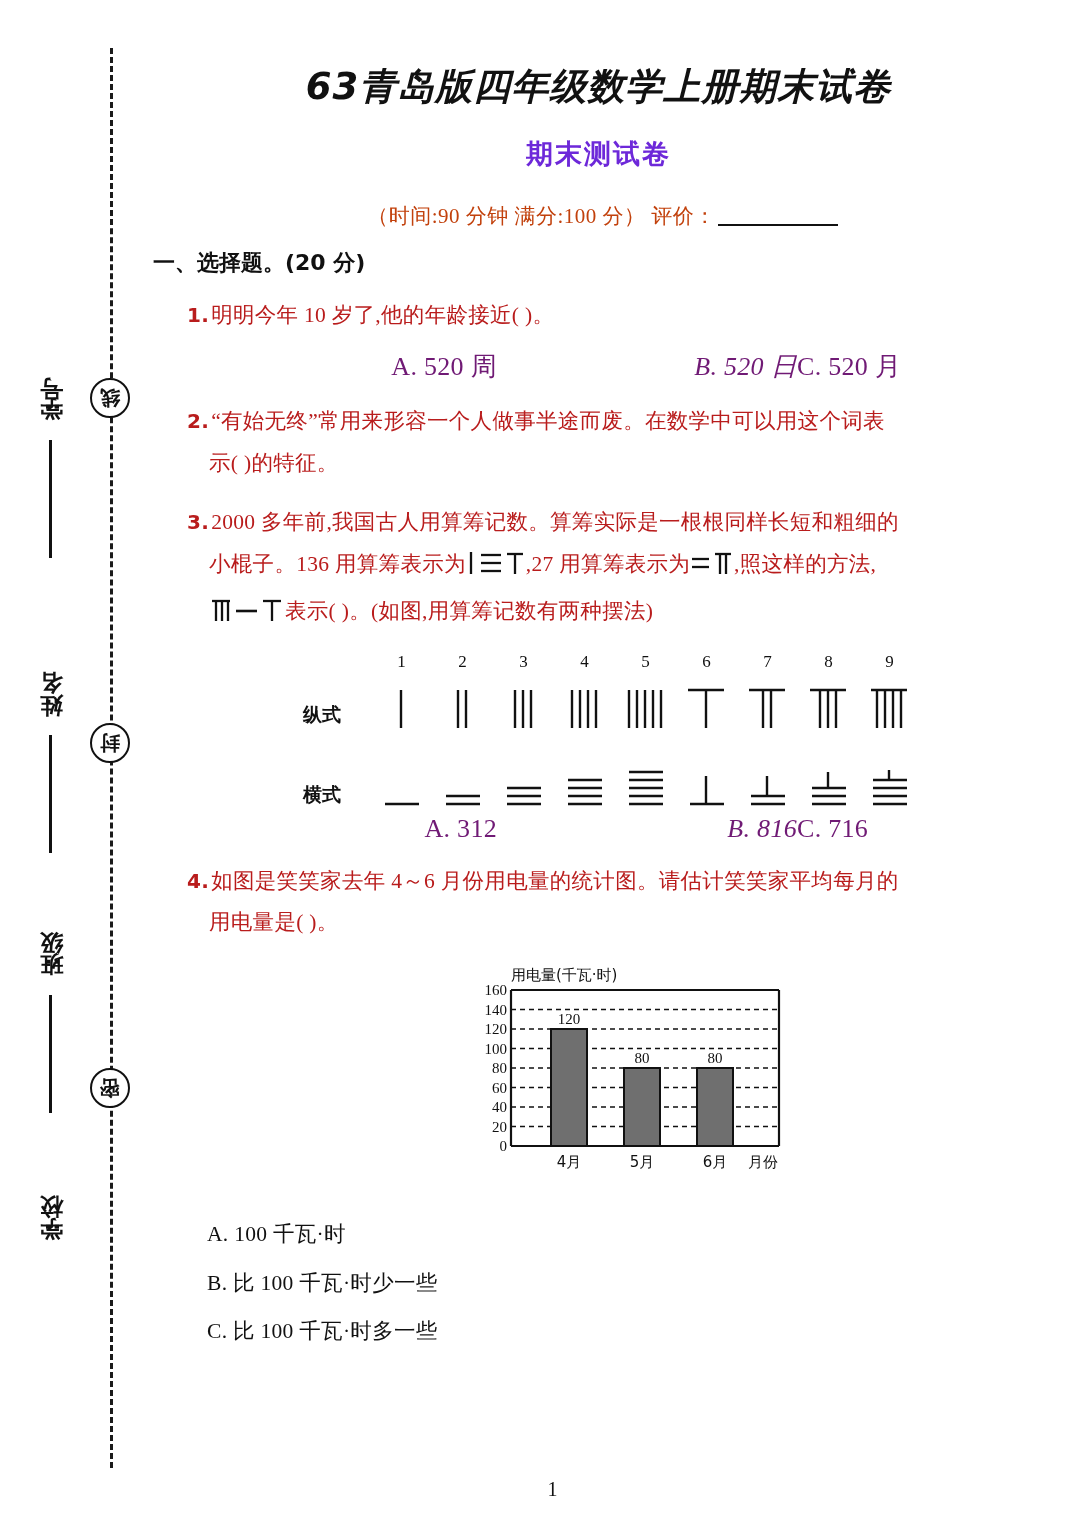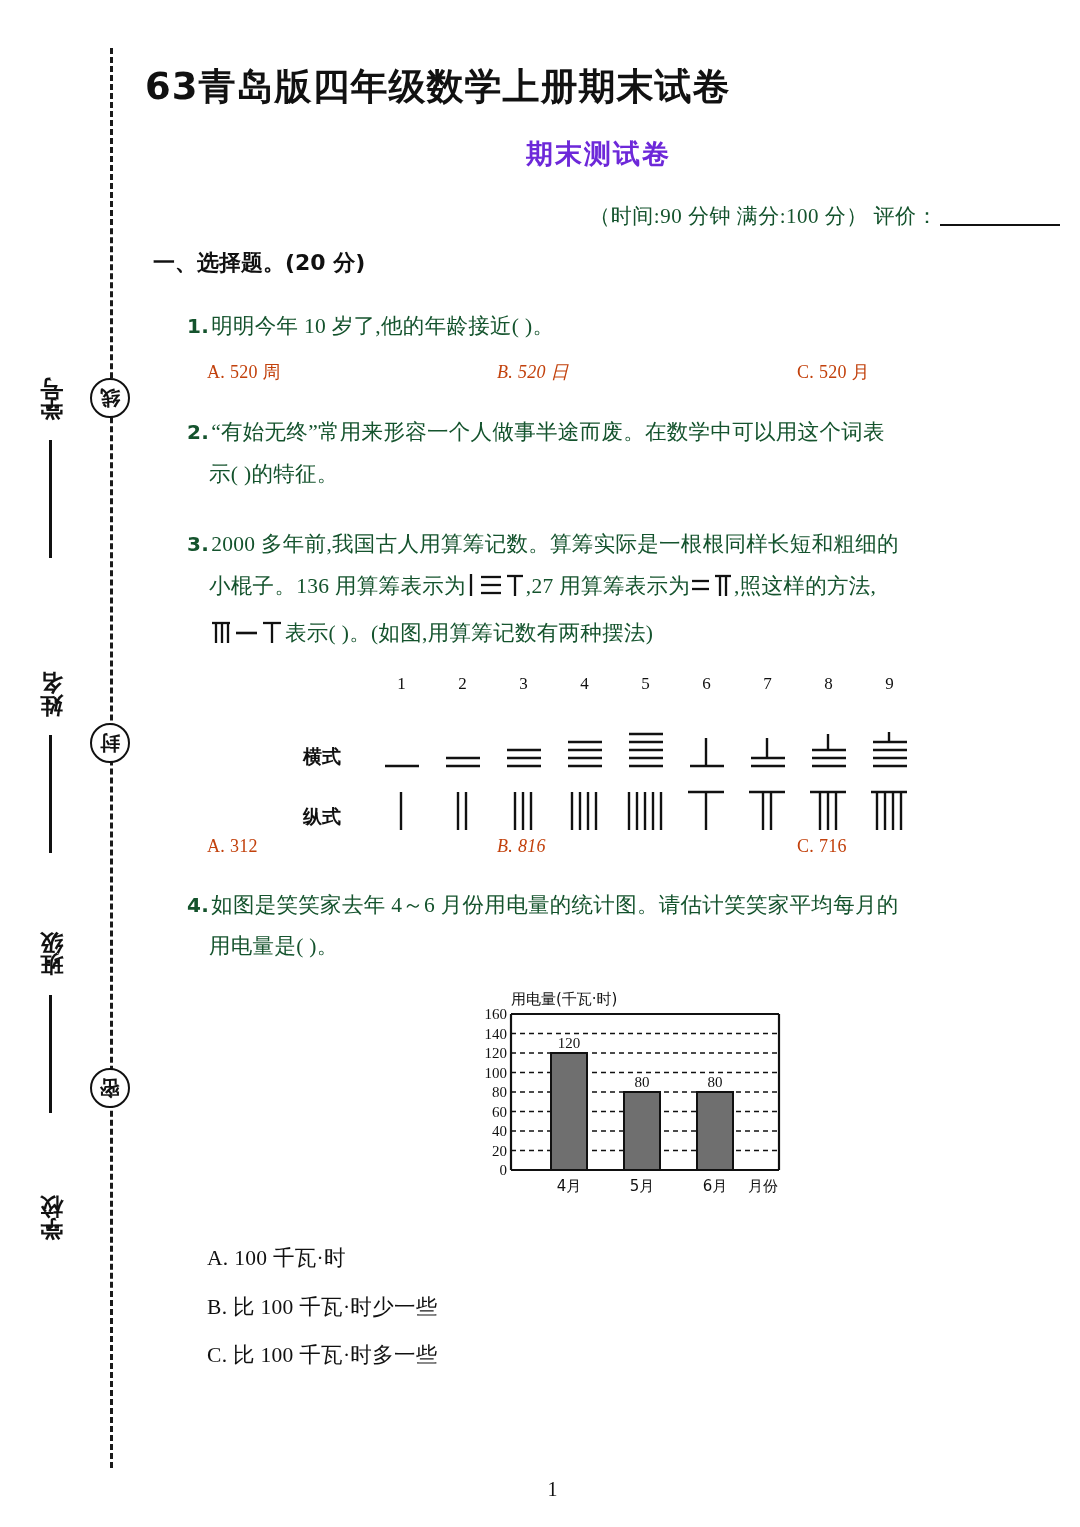--- a/index.html
+++ b/index.html
@@ -89,83 +89,85 @@
   #paper-body {
     position: absolute;
     left: 145px;
     top: 0;
     width: 935px;
     height: 1527px;
   }
 
   #main-title {
     margin: 62px 0 0 0;
-    text-align: left;
+    text-align: center;
     font-family: "DejaVu Sans", sans-serif;
     font-size: 37px;
     font-weight: 700;
     letter-spacing: 1px;
     color: #111;
     padding-right: 28px;
+    font-style: italic;
   }
   #sub-title {
     margin: 24px 0 0 0;
     text-align: center;
     font-family: "DejaVu Sans", sans-serif;
     font-size: 27px;
     font-weight: 700;
     letter-spacing: 2px;
     color: #6d28d9;
     padding-right: 28px;
   }
   #exam-meta {
     margin: 30px 0 0 0;
-    text-align: right;
+    text-align: center;
     font-size: 21px;
-    color: #14532d;
+    color: #c2410c;
     padding-right: 20px;
     letter-spacing: 0.5px;
   }
   #exam-meta .score-blank {
     display: inline-block;
     width: 120px;
     border-bottom: 2.5px solid #111;
     margin-left: 2px;
     vertical-align: -3px;
   }
 
   .section-heading {
     margin: 18px 12px 0 8px;
     font-family: "DejaVu Sans", sans-serif;
     font-size: 22px;
     font-weight: 700;
     color: #111;
   }
 
   .question {
-    margin: 28px 0 0 42px;
+    margin: 17px 0 0 42px;
     font-size: 21.5px;
     line-height: 1.95;
-    color: #14532d;
+    color: #b91c1c;
     letter-spacing: 0.3px;
   }
   .question .qnum {
     font-family: "DejaVu Sans", sans-serif;
     font-weight: 700;
     font-size: 20px;
     margin-right: 2px;
   }
   .q-line-indent { margin-left: 22px; display:block; }
 
   .options {
     margin: 12px 0 0 62px;
     display: flex;
-    font-size: 18px;
-    color: #c2410c;
+    font-size: 26px;
+    color: #701a75;
     letter-spacing: 0.3px;
+    text-align: right;
   }
   .options .opt:nth-child(1) { width: 290px; }
   .options .opt:nth-child(2) { width: 300px; font-style: italic; }
 
   .options-stacked {
     margin: 14px 0 0 62px;
     font-size: 21.5px;
     color: #111;
     line-height: 2.25;
     letter-spacing: 0.3px;
@@ -332,89 +334,20 @@
       <div class="rod-num">2</div>
       <div class="rod-num">3</div>
       <div class="rod-num">4</div>
       <div class="rod-num">5</div>
       <div class="rod-num">6</div>
       <div class="rod-num">7</div>
       <div class="rod-num">8</div>
       <div class="rod-num">9</div>
     </div>
 
-    <div class="rod-row" style="margin-top:22px;">
-      <div class="rod-row-label">横式</div>
-      <div class="rod-cell">
-          <svg width="61" height="58">
-            <line x1="14" y1="50" x2="48" y2="50" stroke="#111" stroke-width="2.4"></line>
-          </svg>
-        </div>
-      <div class="rod-cell">
-          <svg width="61" height="58">
-            <line x1="14" y1="42" x2="48" y2="42" stroke="#111" stroke-width="2.4"></line>
-            <line x1="14" y1="50" x2="48" y2="50" stroke="#111" stroke-width="2.4"></line>
-          </svg>
-        </div>
-      <div class="rod-cell">
-          <svg width="61" height="58">
-            <line x1="14" y1="34" x2="48" y2="34" stroke="#111" stroke-width="2.4"></line>
-            <line x1="14" y1="42" x2="48" y2="42" stroke="#111" stroke-width="2.4"></line>
-            <line x1="14" y1="50" x2="48" y2="50" stroke="#111" stroke-width="2.4"></line>
-          </svg>
-        </div>
-      <div class="rod-cell">
-          <svg width="61" height="58">
-            <line x1="14" y1="26" x2="48" y2="26" stroke="#111" stroke-width="2.4"></line>
-            <line x1="14" y1="34" x2="48" y2="34" stroke="#111" stroke-width="2.4"></line>
-            <line x1="14" y1="42" x2="48" y2="42" stroke="#111" stroke-width="2.4"></line>
-            <line x1="14" y1="50" x2="48" y2="50" stroke="#111" stroke-width="2.4"></line>
-          </svg>
-        </div>
-      <div class="rod-cell">
-          <svg width="61" height="58">
-            <line x1="14" y1="18" x2="48" y2="18" stroke="#111" stroke-width="2.4"></line>
-            <line x1="14" y1="26" x2="48" y2="26" stroke="#111" stroke-width="2.4"></line>
-            <line x1="14" y1="34" x2="48" y2="34" stroke="#111" stroke-width="2.4"></line>
-            <line x1="14" y1="42" x2="48" y2="42" stroke="#111" stroke-width="2.4"></line>
-            <line x1="14" y1="50" x2="48" y2="50" stroke="#111" stroke-width="2.4"></line>
-          </svg>
-        </div>
-      <div class="rod-cell">
-          <svg width="61" height="58">
-            <line x1="30" y1="22" x2="30" y2="50" stroke="#111" stroke-width="2.4"></line>
-            <line x1="14" y1="50" x2="48" y2="50" stroke="#111" stroke-width="2.4"></line>
-          </svg>
-        </div>
-      <div class="rod-cell">
-          <svg width="61" height="58">
-            <line x1="30" y1="22" x2="30" y2="42" stroke="#111" stroke-width="2.4"></line>
-            <line x1="14" y1="42" x2="48" y2="42" stroke="#111" stroke-width="2.4"></line>
-            <line x1="14" y1="50" x2="48" y2="50" stroke="#111" stroke-width="2.4"></line>
-          </svg>
-        </div>
-      <div class="rod-cell">
-          <svg width="61" height="58">
-            <line x1="30" y1="18" x2="30" y2="34" stroke="#111" stroke-width="2.4"></line>
-            <line x1="14" y1="34" x2="48" y2="34" stroke="#111" stroke-width="2.4"></line>
-            <line x1="14" y1="42" x2="48" y2="42" stroke="#111" stroke-width="2.4"></line>
-            <line x1="14" y1="50" x2="48" y2="50" stroke="#111" stroke-width="2.4"></line>
-          </svg>
-        </div>
-      <div class="rod-cell">
-          <svg width="61" height="58">
-            <line x1="30" y1="16" x2="30" y2="26" stroke="#111" stroke-width="2.4"></line>
-            <line x1="14" y1="26" x2="48" y2="26" stroke="#111" stroke-width="2.4"></line>
-            <line x1="14" y1="34" x2="48" y2="34" stroke="#111" stroke-width="2.4"></line>
-            <line x1="14" y1="42" x2="48" y2="42" stroke="#111" stroke-width="2.4"></line>
-            <line x1="14" y1="50" x2="48" y2="50" stroke="#111" stroke-width="2.4"></line>
-          </svg>
-        </div>
-    </div>
-
     <div class="rod-row">
       <div class="rod-row-label">纵式</div>
       <div class="rod-cell">
           <svg width="61" height="58">
             <line x1="30" y1="16" x2="30" y2="54" stroke="#111" stroke-width="2.4"></line>
           </svg>
         </div>
       <div class="rod-cell">
           <svg width="61" height="58">
             <line x1="26" y1="16" x2="26" y2="54" stroke="#111" stroke-width="2.4"></line>
@@ -466,20 +399,89 @@
             <line x1="38" y1="16" x2="38" y2="54" stroke="#111" stroke-width="2.4"></line>
           </svg>
         </div>
       <div class="rod-cell">
           <svg width="61" height="58">
             <line x1="12" y1="16" x2="48" y2="16" stroke="#111" stroke-width="2.4"></line>
             <line x1="18" y1="16" x2="18" y2="54" stroke="#111" stroke-width="2.4"></line>
             <line x1="26" y1="16" x2="26" y2="54" stroke="#111" stroke-width="2.4"></line>
             <line x1="34" y1="16" x2="34" y2="54" stroke="#111" stroke-width="2.4"></line>
             <line x1="42" y1="16" x2="42" y2="54" stroke="#111" stroke-width="2.4"></line>
+          </svg>
+        </div>
+    </div>
+
+    <div class="rod-row" style="margin-top:22px;">
+      <div class="rod-row-label">横式</div>
+      <div class="rod-cell">
+          <svg width="61" height="58">
+            <line x1="14" y1="50" x2="48" y2="50" stroke="#111" stroke-width="2.4"></line>
+          </svg>
+        </div>
+      <div class="rod-cell">
+          <svg width="61" height="58">
+            <line x1="14" y1="42" x2="48" y2="42" stroke="#111" stroke-width="2.4"></line>
+            <line x1="14" y1="50" x2="48" y2="50" stroke="#111" stroke-width="2.4"></line>
+          </svg>
+        </div>
+      <div class="rod-cell">
+          <svg width="61" height="58">
+            <line x1="14" y1="34" x2="48" y2="34" stroke="#111" stroke-width="2.4"></line>
+            <line x1="14" y1="42" x2="48" y2="42" stroke="#111" stroke-width="2.4"></line>
+            <line x1="14" y1="50" x2="48" y2="50" stroke="#111" stroke-width="2.4"></line>
+          </svg>
+        </div>
+      <div class="rod-cell">
+          <svg width="61" height="58">
+            <line x1="14" y1="26" x2="48" y2="26" stroke="#111" stroke-width="2.4"></line>
+            <line x1="14" y1="34" x2="48" y2="34" stroke="#111" stroke-width="2.4"></line>
+            <line x1="14" y1="42" x2="48" y2="42" stroke="#111" stroke-width="2.4"></line>
+            <line x1="14" y1="50" x2="48" y2="50" stroke="#111" stroke-width="2.4"></line>
+          </svg>
+        </div>
+      <div class="rod-cell">
+          <svg width="61" height="58">
+            <line x1="14" y1="18" x2="48" y2="18" stroke="#111" stroke-width="2.4"></line>
+            <line x1="14" y1="26" x2="48" y2="26" stroke="#111" stroke-width="2.4"></line>
+            <line x1="14" y1="34" x2="48" y2="34" stroke="#111" stroke-width="2.4"></line>
+            <line x1="14" y1="42" x2="48" y2="42" stroke="#111" stroke-width="2.4"></line>
+            <line x1="14" y1="50" x2="48" y2="50" stroke="#111" stroke-width="2.4"></line>
+          </svg>
+        </div>
+      <div class="rod-cell">
+          <svg width="61" height="58">
+            <line x1="30" y1="22" x2="30" y2="50" stroke="#111" stroke-width="2.4"></line>
+            <line x1="14" y1="50" x2="48" y2="50" stroke="#111" stroke-width="2.4"></line>
+          </svg>
+        </div>
+      <div class="rod-cell">
+          <svg width="61" height="58">
+            <line x1="30" y1="22" x2="30" y2="42" stroke="#111" stroke-width="2.4"></line>
+            <line x1="14" y1="42" x2="48" y2="42" stroke="#111" stroke-width="2.4"></line>
+            <line x1="14" y1="50" x2="48" y2="50" stroke="#111" stroke-width="2.4"></line>
+          </svg>
+        </div>
+      <div class="rod-cell">
+          <svg width="61" height="58">
+            <line x1="30" y1="18" x2="30" y2="34" stroke="#111" stroke-width="2.4"></line>
+            <line x1="14" y1="34" x2="48" y2="34" stroke="#111" stroke-width="2.4"></line>
+            <line x1="14" y1="42" x2="48" y2="42" stroke="#111" stroke-width="2.4"></line>
+            <line x1="14" y1="50" x2="48" y2="50" stroke="#111" stroke-width="2.4"></line>
+          </svg>
+        </div>
+      <div class="rod-cell">
+          <svg width="61" height="58">
+            <line x1="30" y1="16" x2="30" y2="26" stroke="#111" stroke-width="2.4"></line>
+            <line x1="14" y1="26" x2="48" y2="26" stroke="#111" stroke-width="2.4"></line>
+            <line x1="14" y1="34" x2="48" y2="34" stroke="#111" stroke-width="2.4"></line>
+            <line x1="14" y1="42" x2="48" y2="42" stroke="#111" stroke-width="2.4"></line>
+            <line x1="14" y1="50" x2="48" y2="50" stroke="#111" stroke-width="2.4"></line>
           </svg>
         </div>
     </div>
   </div>
 
   <div class="options" style="margin-top:2px;">
     <div class="opt">A. 312</div>
     <div class="opt">B. 816</div>
     <div class="opt">C. 716</div>
   </div>

